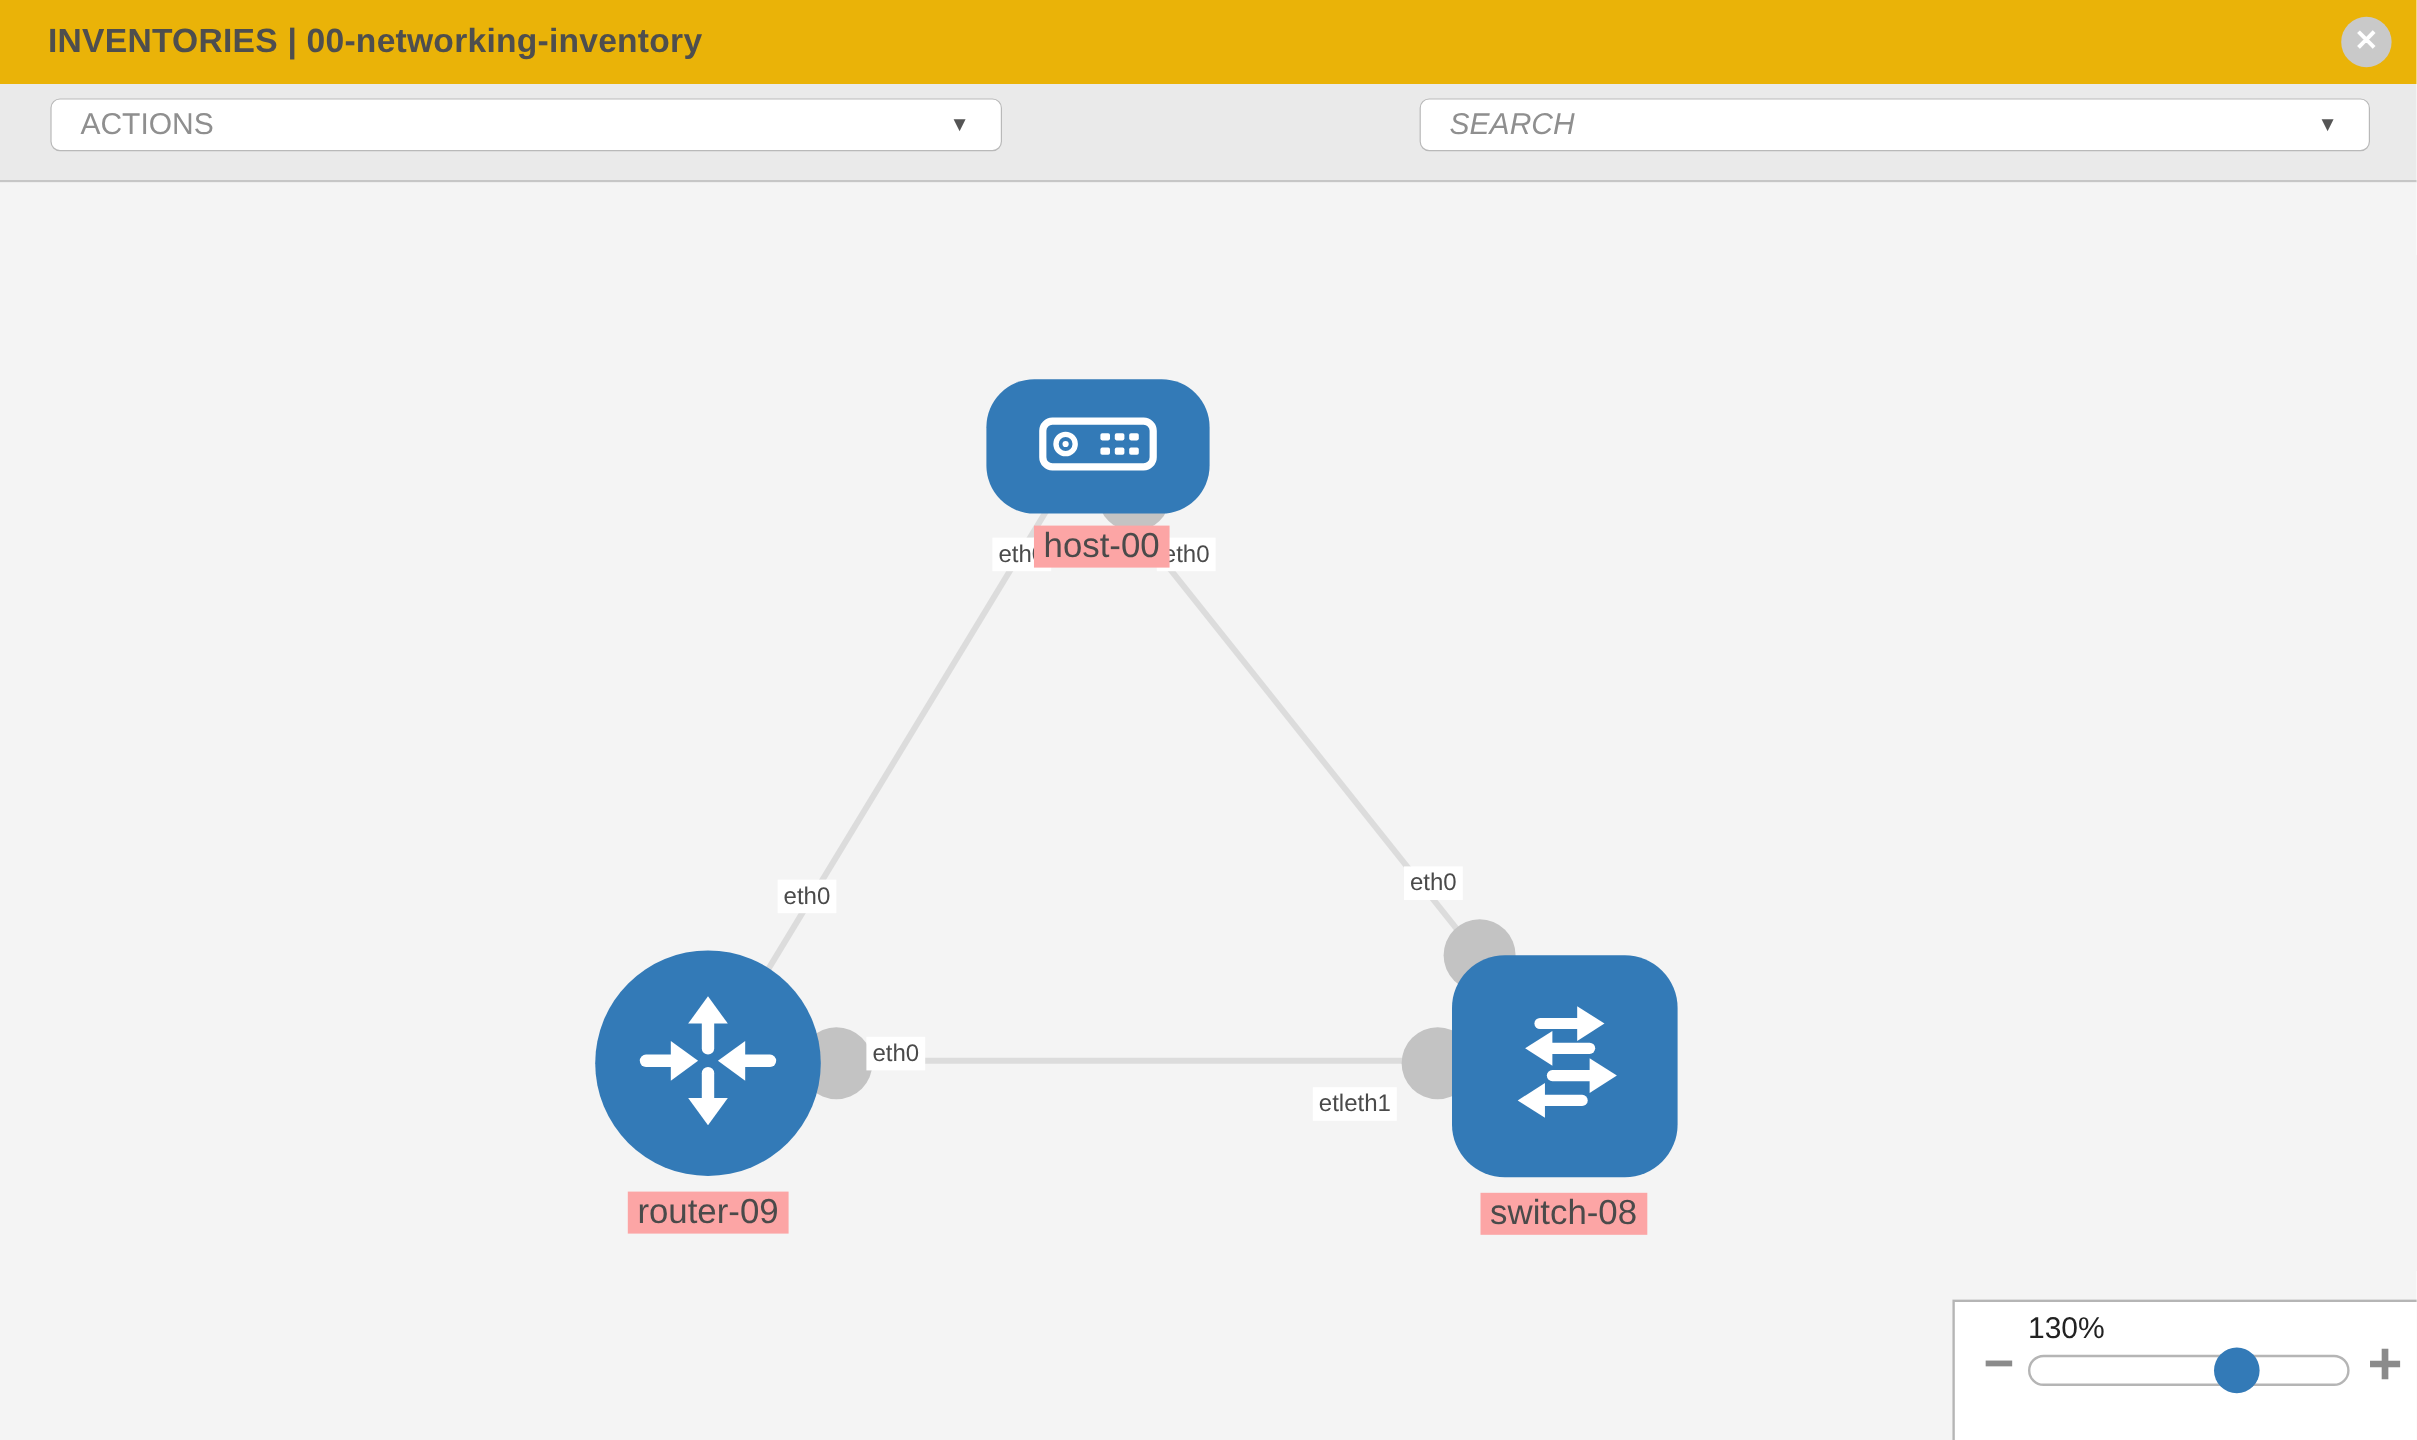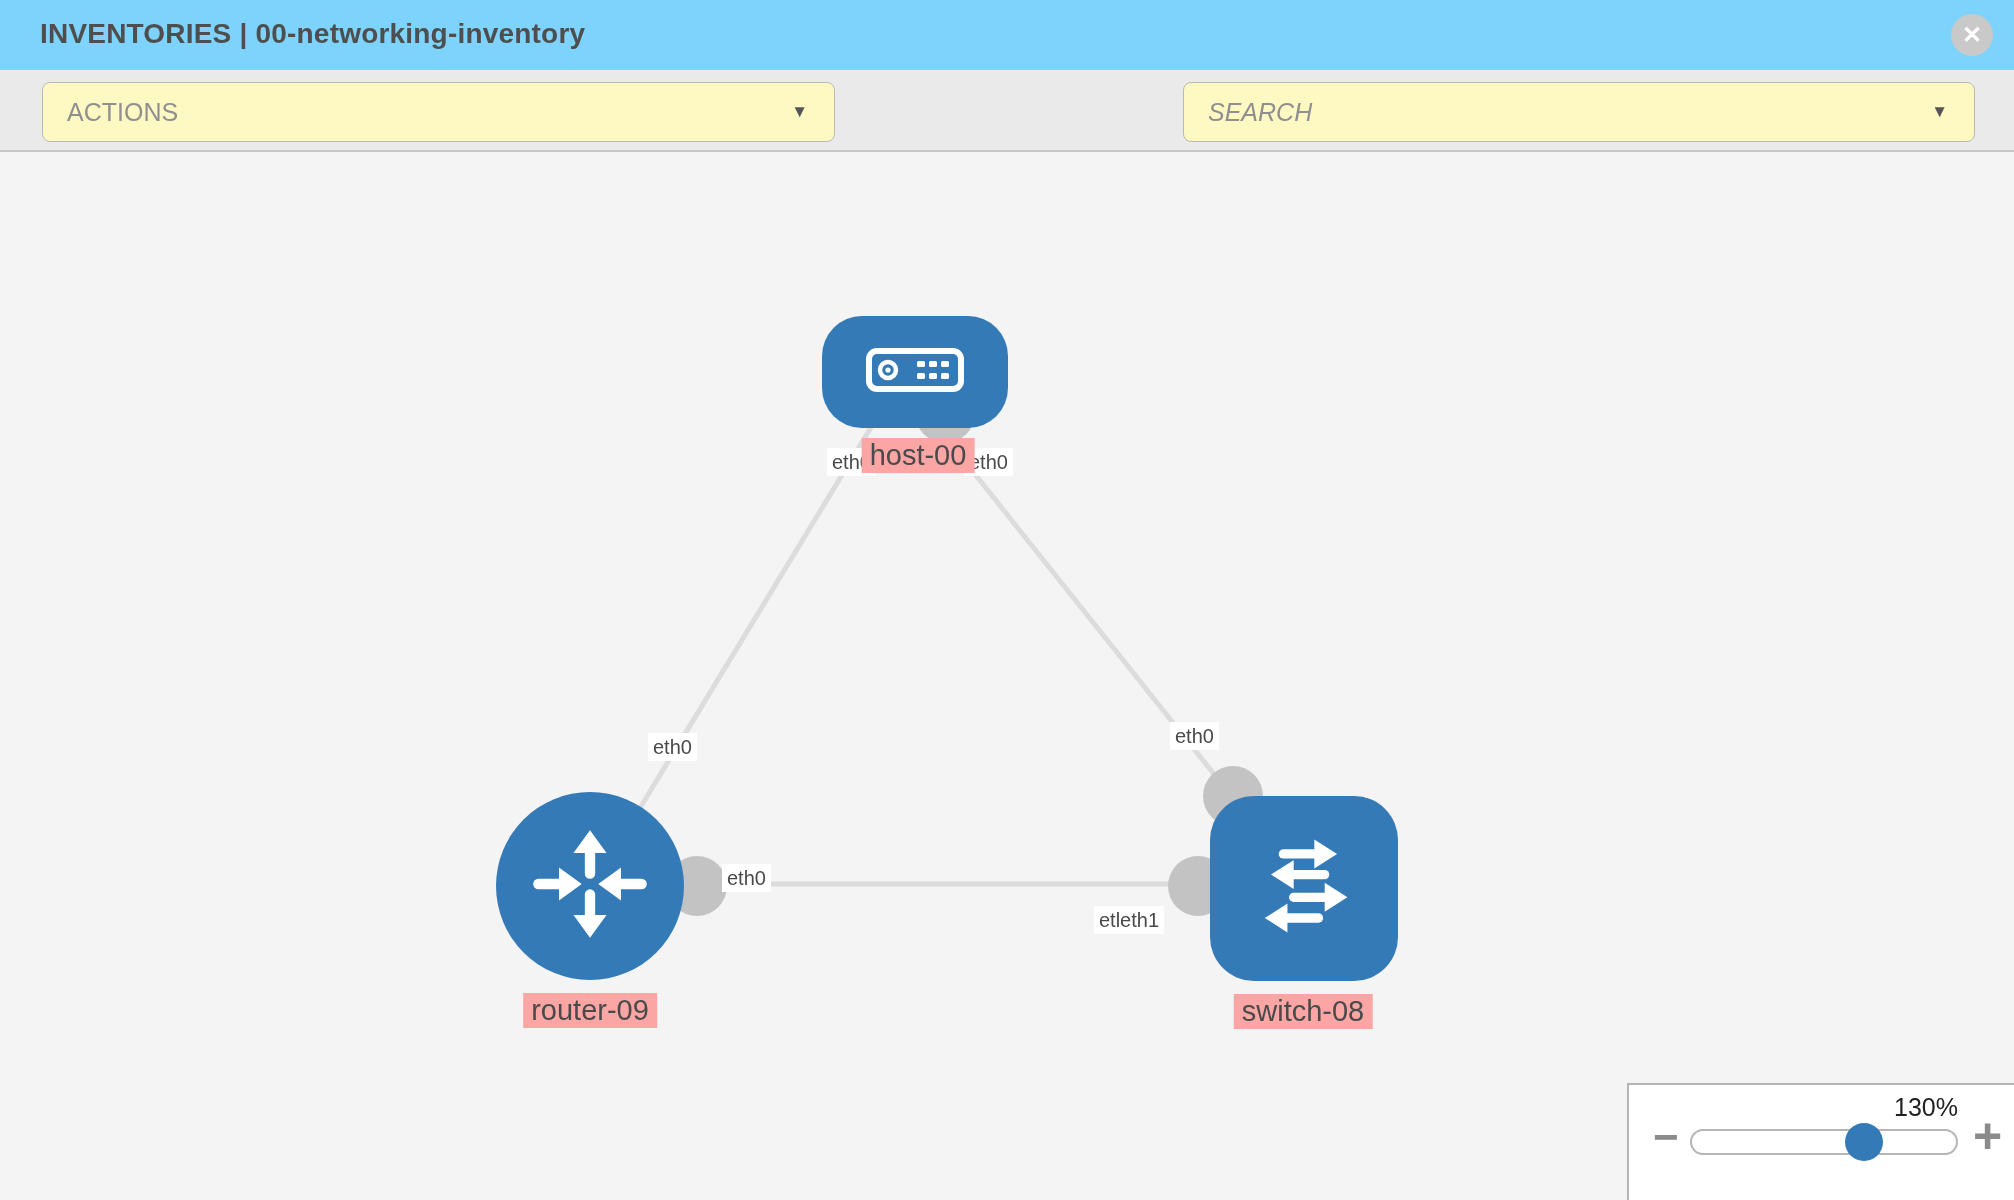--- a/index.html
+++ b/index.html
@@ -1,28 +1,28 @@
 <!DOCTYPE html>
 <html><head>
 <meta charset="utf-8">
 <style>
   html,body{margin:0;padding:0;background:#fff;font-family:"Liberation Sans",sans-serif;}
   .app{position:relative;width:2014px;height:1200px;overflow:hidden;background:#fff;}
 
   
-  .header{position:absolute;left:0;top:0;width:2014px;height:70px;background:#7dd3fc;text-align:center;}
+  .header{position:absolute;left:0;top:0;width:2014px;height:70px;background:#eab308;text-align:center;}
   .page-title{position:absolute;left:40px;top:18px;font-size:28px;font-weight:bold;color:#4e4e4e;letter-spacing:.2px;}
   .close-btn{position:absolute;right:21px;top:14px;width:42px;height:42px;border-radius:50%;
              background:#c9c9c9;display:flex;align-items:center;justify-content:center;cursor:pointer;}
   .close-btn span{color:#fff;font-size:24px;font-weight:bold;line-height:1;}
 
   
   .toolbar{position:absolute;left:0;top:70px;width:2014px;height:82px;background:#eaeaea;
            border-bottom:2px solid #c6c6c6;box-sizing:border-box;}
-  .select{position:absolute;top:12px;height:60px;background:#fef9c3;border:1px solid #b9b9b9;border-radius:8px;
+  .select{position:absolute;top:12px;height:44px;background:#ffffff;border:1px solid #b9b9b9;border-radius:8px;
           box-sizing:border-box;display:flex;align-items:center;padding:0 24px;cursor:pointer;}
   .select .sel-text{font-size:25px;color:#8f8f8f;}
   .select .caret{position:absolute;right:26px;top:50%;transform:translateY(-50%);font-size:17px;color:#555;}
   .actions-select{left:42px;width:793px;}
   .search-select{left:1183px;width:792px;font-style:italic;}
   .tool-icon{position:absolute;cursor:pointer;}
   .tool-icon svg{display:block;}
 
   
   .canvas{position:absolute;left:0;top:152px;width:2014px;height:1048px;background:#f4f4f4;overflow:hidden;}
@@ -33,21 +33,21 @@
   .node-router{left:496px;top:640px;width:188px;height:188px;border-radius:50%;}
   .node-switch{left:1210px;top:644px;width:188px;height:185px;border-radius:44px;}
   .port-label{position:absolute;background:#fff;color:#4a4a4a;font-size:20px;line-height:1.2;
               padding:2px 5px;z-index:3;white-space:nowrap;}
   .node-label{position:absolute;background:#fca5a5;color:#4a4a4a;font-size:29px;line-height:1.15;
               padding:1px 8px;z-index:4;transform:translateX(-50%);white-space:nowrap;}
 
   
   .zoom-panel{position:absolute;left:1627px;top:1083px;width:400px;height:130px;background:#fff;
               border:2px solid #b5b5b5;box-sizing:border-box;z-index:5;}
-  .zoom-value{position:absolute;left:61px;top:8px;width:268px;text-align:right;font-size:25px;color:#222;}
+  .zoom-value{position:absolute;left:61px;top:8px;width:268px;text-align:left;font-size:25px;color:#222;}
   .zoom-minus{position:absolute;left:24px;top:30px;font-size:44px;font-weight:bold;color:#8b8b8b;cursor:pointer;line-height:1;}
   .zoom-track{position:absolute;left:61px;top:44px;width:268px;height:26px;border:2px solid #b5b5b5;
               border-radius:15px;background:#fff;box-sizing:border-box;cursor:pointer;}
   .zoom-thumb{position:absolute;left:216px;top:38px;width:38px;height:38px;border-radius:50%;background:#337ab7;cursor:grab;}
   .zoom-plus{position:absolute;left:344px;top:26px;font-size:50px;font-weight:bold;color:#8b8b8b;cursor:pointer;line-height:1;}
 </style>
 </head>
 <body>
 
 <div class="app">

